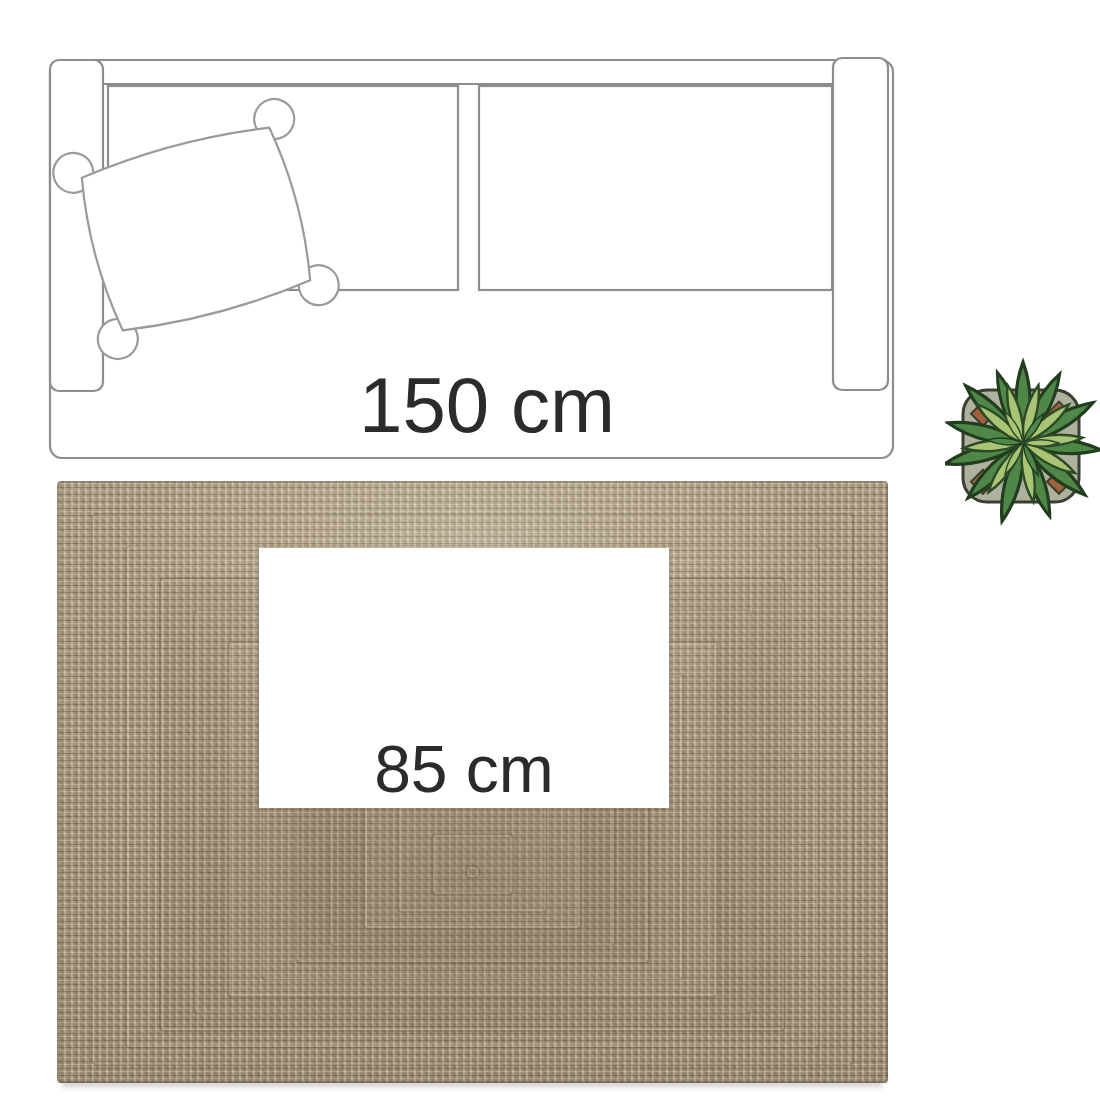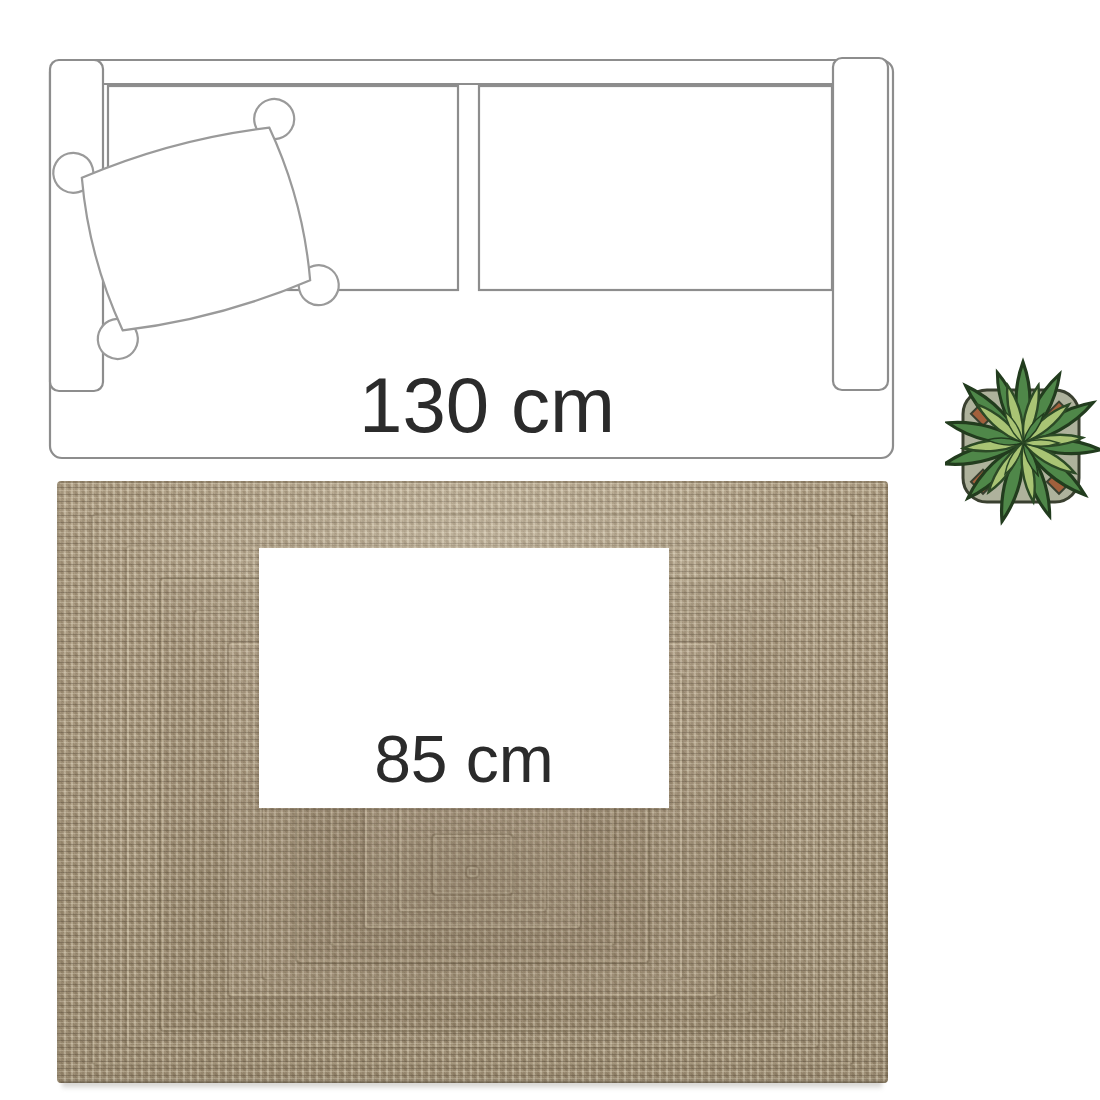--- a/index.html
+++ b/index.html
@@ -56,21 +56,21 @@
     background:linear-gradient(180deg, rgba(115,110,102,0.45), rgba(115,110,102,0));
     filter:blur(2px);
   }
 
   
   .label-box{
     left:259px;top:548px;width:410px;height:260px;background:#ffffff;
     display:flex;flex-direction:column;justify-content:flex-end;align-items:center;
     box-shadow:0 1px 3px rgba(0,0,0,0.10);
   }
-  .rug-label{font-size:66px;padding-bottom:16px;}
+  .rug-label{font-size:66px;padding-bottom:6px;}
 
   
   .plant{left:945px;top:355px;width:160px;height:175px;}
   .pot-body{fill:var(--pot,#aeb29c);stroke:#3a4030;stroke-width:3;}
   .soil{fill:var(--soil,#a2603c);stroke:#3a4030;stroke-width:2;}
   .leaf-dark{fill:var(--leaf-dark,#4f8749);stroke:#223c1e;stroke-width:2.4;}
   .leaf-light{fill:var(--leaf-light,#a9c474);stroke:#2c4a26;stroke-width:2.4;}
 </style>
 </head>
 <body>
@@ -92,21 +92,21 @@
 
       <g transform="translate(148,174) rotate(-15)">
         <circle class="pillow-part" cx="-104" cy="-86" r="20"></circle>
         <circle class="pillow-part" cx="104" cy="-86" r="20"></circle>
         <circle class="pillow-part" cx="104" cy="86" r="20"></circle>
         <circle class="pillow-part" cx="-104" cy="86" r="20"></circle>
         <path class="pillow-part" d="M -97,-79 Q 0,-93 97,-79 Q 111,0 97,79 Q 0,93 -97,79 Q -111,0 -97,-79 Z"></path>
       </g>
     </svg>
     
-    <div class="abs dim-label sofa-label" style="left:244px;top:311px;width:390px;">130 cm</div>
+    <div class="abs dim-label sofa-label" style="left:244px;top:311px;width:390px;">150 cm</div>
   </div>
 
   <div class="abs plant">
     <svg width="160" height="175" viewBox="0 0 160 175">
       <defs>
         <path id="leaf" d="M0 0 C6 -16 8 -38 0 -60 C-8 -38 -6 -16 0 0 Z"></path>
       </defs>
       <rect class="pot-body" x="18" y="35" width="116" height="112" rx="24"></rect>
       <g>
         <rect class="soil" x="30" y="50" width="17" height="17" transform="rotate(45 38 58)"></rect>

